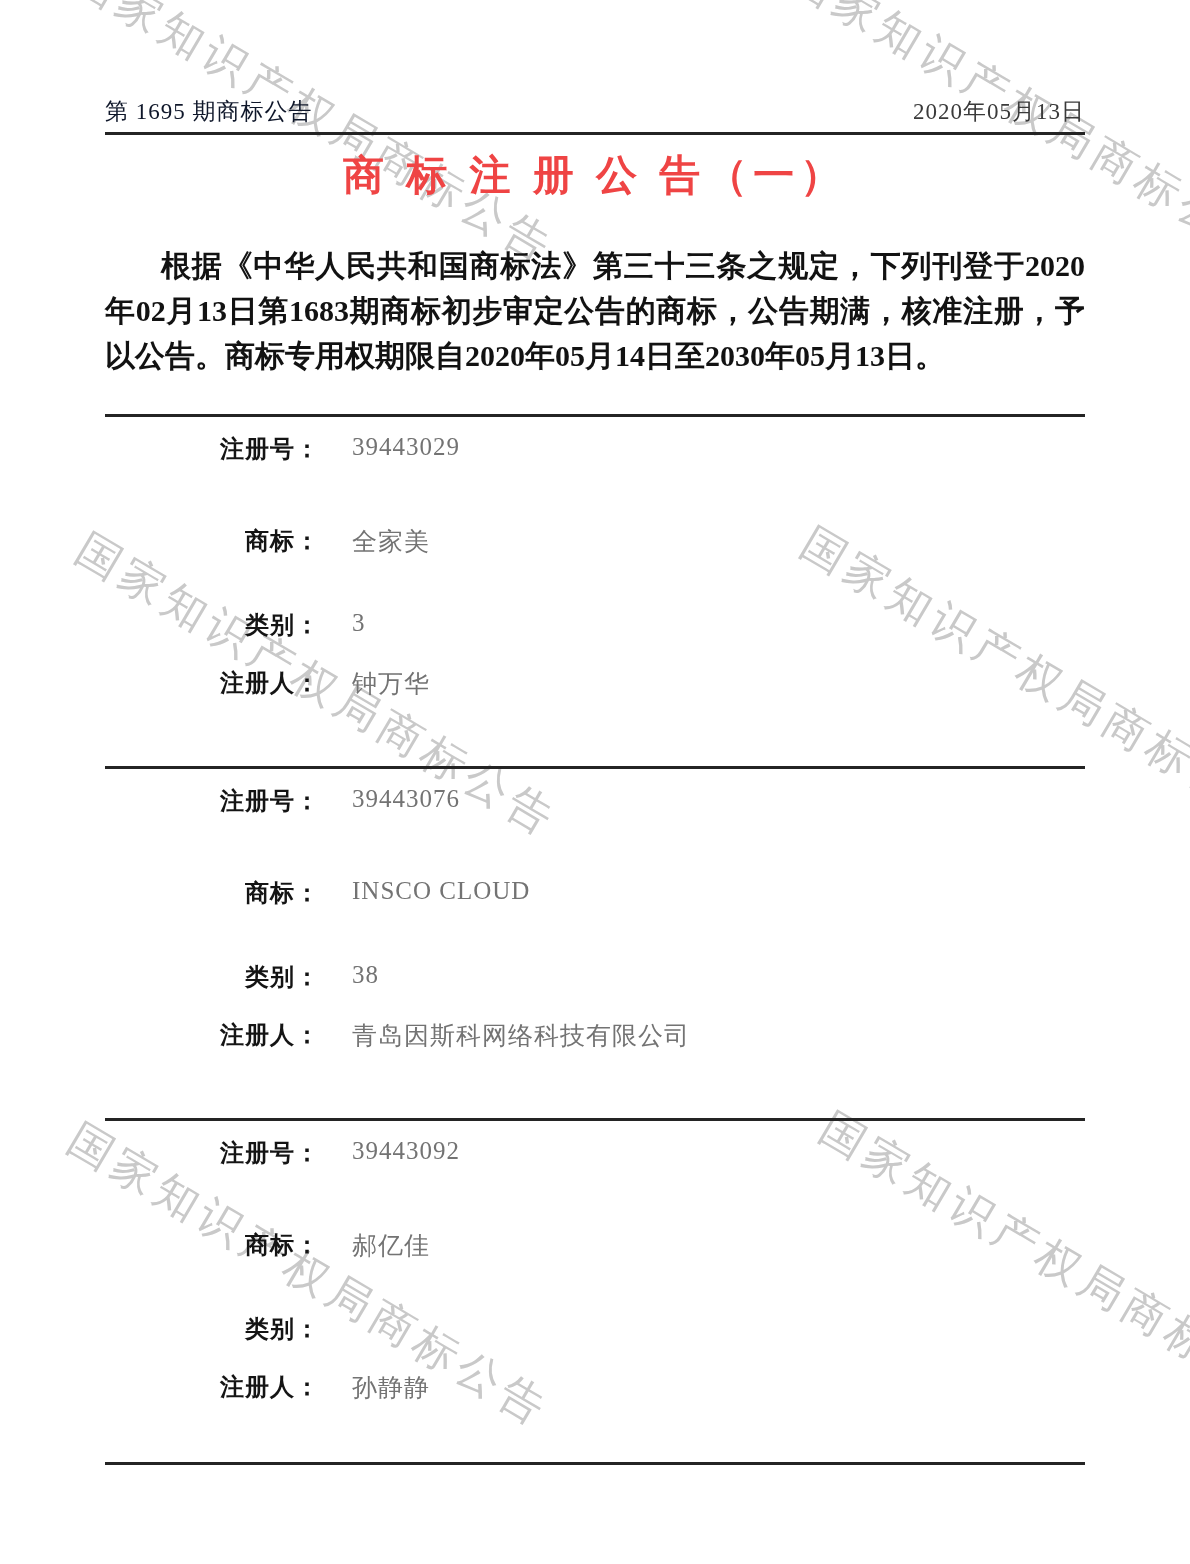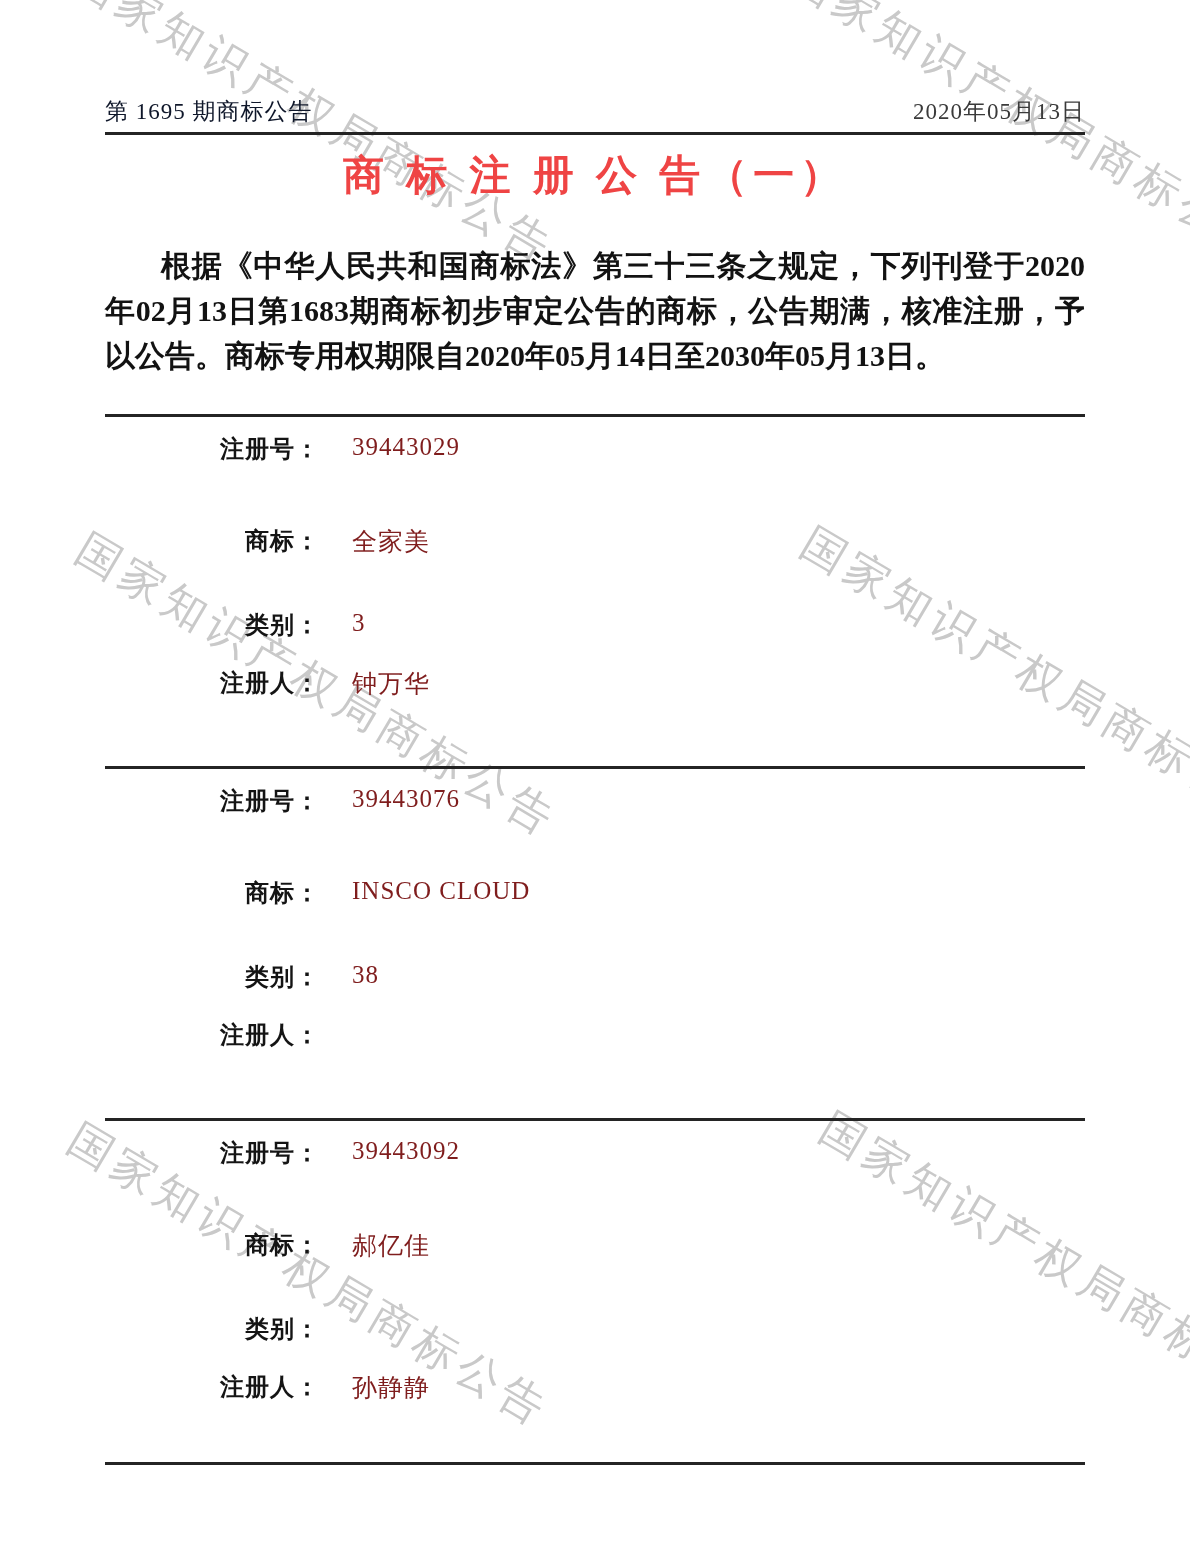--- a/index.html
+++ b/index.html
@@ -59,21 +59,21 @@
   .lbl {
     position: absolute; left: 105px; width: 215px;
     text-align: right;
     font-family: "Liberation Sans", "DejaVu Sans", sans-serif;
     font-size: 24px; font-weight: bold; color: #141414;
     letter-spacing: 1px;
   }
   .val {
     position: absolute; left: 352px; width: 730px;
     font-family: "Liberation Serif", "DejaVu Serif", serif;
-    font-size: 25px; font-weight: normal; color: #7f1d1d;
+    font-size: 25px; font-weight: normal; color: #737373;
     letter-spacing: 1px;
   }
   .r1 { top: 18px; }
   .r2 { top: 98px; margin-top: 12px; }
   .r3 { top: 194px; }
   .r4 { top: 252px; }
 </style>
 </head>
 <body>
 
@@ -126,20 +126,21 @@
     <div class="frow r2">
       <span class="lbl">商标：</span>
       <span class="val">INSCO CLOUD</span>
     </div>
     <div class="frow r3">
       <span class="lbl">类别：</span>
       <span class="val">38</span>
     </div>
     <div class="frow r4">
       <span class="lbl">注册人：</span>
+      <span class="val">青岛因斯科网络科技有限公司</span>
     </div>
   </div>
 
   <div class="entry" style="top:1119px;">
     <div class="frow r1">
       <span class="lbl">注册号：</span>
       <span class="val">39443092</span>
     </div>
     <div class="frow r2">
       <span class="lbl">商标：</span>

